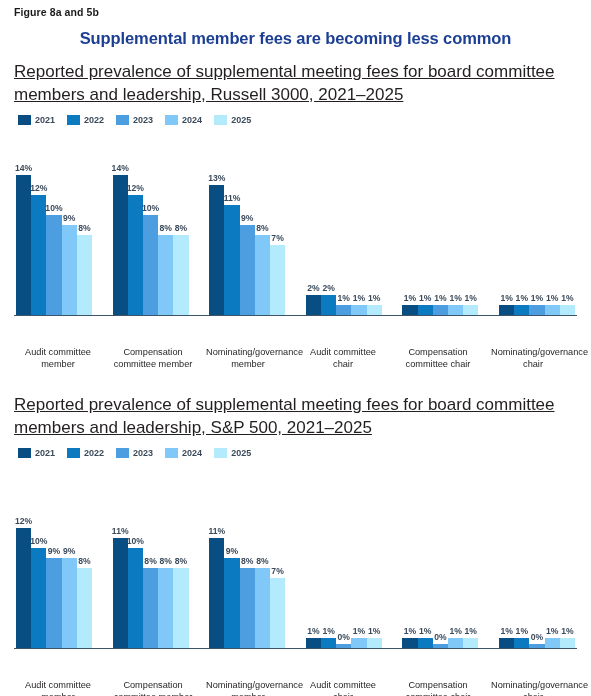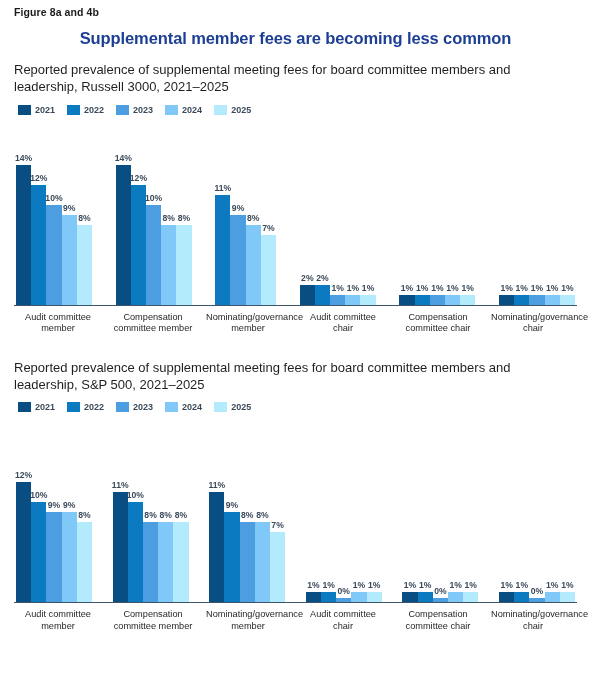--- a/index.html
+++ b/index.html
@@ -31,25 +31,26 @@
   }
   .main-title {
     text-align: center;
     font-size: 16.5px;
     font-weight: bold;
     color: #1c3f94;
     margin-top: 11px;
     letter-spacing: -0.1px;
   }
   .subtitle {
-    font-size: 13px;
+    font-size: 17px;
     color: #231f20;
     line-height: 1.33;
     margin-top: 13px;
     max-width: 560px;
+    text-decoration: underline;
   }
   .legend {
     display: flex;
     align-items: center;
     margin-top: 9px;
     padding-left: 4px;
   }
   .legend-item {
     display: flex;
     align-items: center;
@@ -111,36 +112,37 @@
     justify-content: space-between;
     padding: 0 2px;
     box-sizing: border-box;
     margin-top: 6px;
   }
   .xlabel {
     font-size: 9.2px;
     color: #231f20;
     text-align: center;
     line-height: 1.25;
+    margin-top: 25px;
   }
   .footnote {
     position: absolute;
     left: 14px;
     bottom: 8px;
     font-size: 10px;
     line-height: 1.38;
     color: #231f20;
   }
 </style>
 </head>
 <body>
 
 <div class="page">
 
-  <div class="figure-label">Figure 8a and 4b</div>
+  <div class="figure-label">Figure 8a and 5b</div>
 
   <div class="main-title">Supplemental member fees are becoming less common</div>
 
   <div class="subtitle">Reported prevalence of supplemental meeting fees for board committee members and leadership, Russell 3000, 2021–2025</div>
   <div class="legend" id="legend-0">
       <div class="legend-item">
         <span class="legend-swatch" style="background: rgb(8, 78, 131);"></span>
         <span class="legend-label">2021</span>
       </div>
       <div class="legend-item">
@@ -200,20 +202,24 @@
           <div class="bar-wrap">
             <div class="bar-label" style="bottom: 82px;">8%</div>
             <div class="bar" style="height: 80px; background: rgb(127, 200, 248);"></div>
           </div>
           <div class="bar-wrap">
             <div class="bar-label" style="bottom: 82px;">8%</div>
             <div class="bar" style="height: 80px; background: rgb(179, 234, 252);"></div>
           </div>
         </div>
         <div class="group">
+          <div class="bar-wrap">
+            <div class="bar-label" style="bottom: 132px;">13%</div>
+            <div class="bar" style="height: 130px; background: rgb(8, 78, 131);"></div>
+          </div>
           <div class="bar-wrap">
             <div class="bar-label" style="bottom: 112px;">11%</div>
             <div class="bar" style="height: 110px; background: rgb(11, 122, 192);"></div>
           </div>
           <div class="bar-wrap">
             <div class="bar-label" style="bottom: 92px;">9%</div>
             <div class="bar" style="height: 90px; background: rgb(77, 158, 224);"></div>
           </div>
           <div class="bar-wrap">
             <div class="bar-label" style="bottom: 82px;">8%</div>

